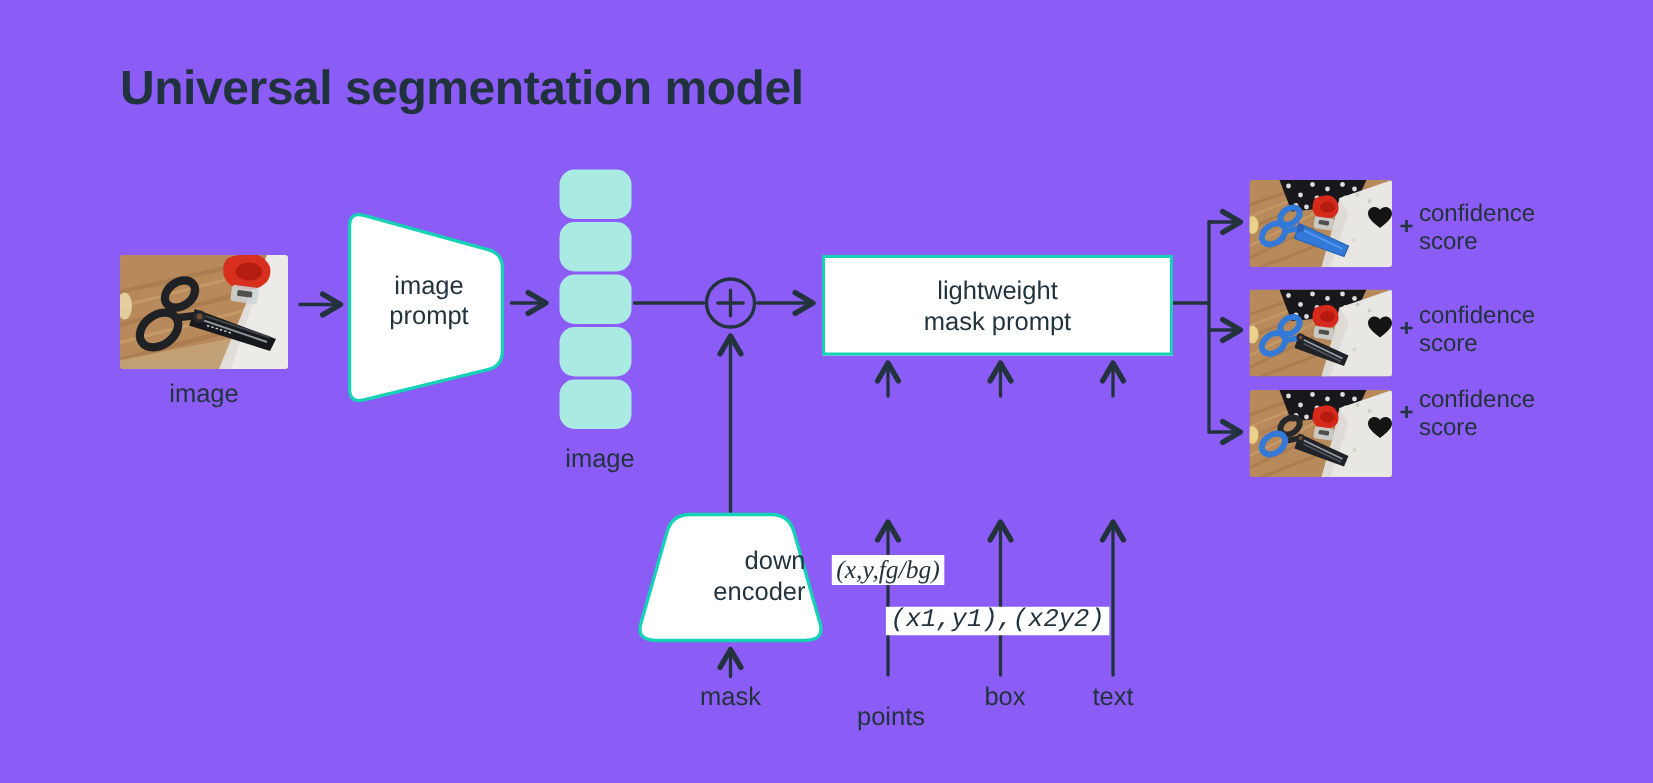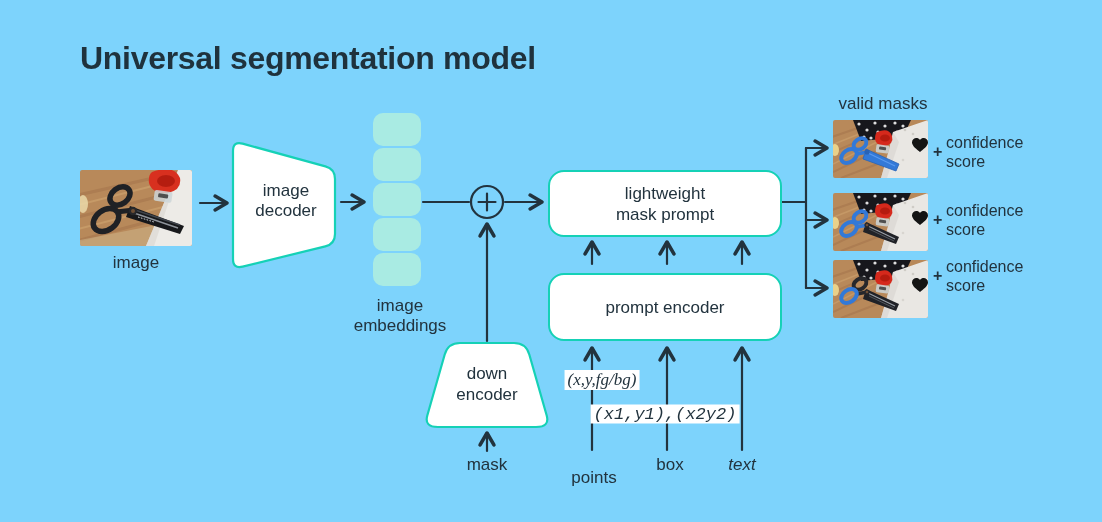--- a/index.html
+++ b/index.html
@@ -3,26 +3,26 @@
 <meta charset="utf-8">
 <style>
   :root{
     --accent:#15d1b6;
     --ink:#22333e;
     --embfill:#a9ebe3;
     --maskblue:#3279d8;
   }
   html,body{margin:0;padding:0;background:#fff;}
   body{font-family:"Liberation Sans",sans-serif;color:var(--ink);}
-  .stage{position:relative;width:1102px;height:522px;background:#7dd3fc;overflow:hidden;}
+  .stage{position:relative;width:1102px;height:522px;background:#8b5cf6;overflow:hidden;}
   .title{position:absolute;left:80px;top:40px;font-size:32px;font-weight:600;letter-spacing:-.3px;color:#1f323d;margin:0;}
   svg.wires{position:absolute;left:0;top:0;width:1102px;height:522px;}
   .wire{stroke:var(--ink);stroke-width:2.2;fill:none;stroke-linecap:round;stroke-linejoin:round;}
   .tealshape{stroke:var(--accent);stroke-width:2.2;fill:#fff;stroke-linejoin:round;}
-  .node{position:absolute;border:2.2px solid var(--accent);border-radius:16px;background:#fff;
+  .node{position:absolute;border:2.2px solid var(--accent);border-radius:0;background:#fff;
         display:flex;align-items:center;justify-content:center;text-align:center;
         font-size:17px;line-height:21px;color:var(--ink);}
   .lbl{position:absolute;font-size:17px;line-height:20px;text-align:center;color:var(--ink);}
   .annot{position:absolute;font-family:"Liberation Serif",serif;font-style:italic;font-size:17px;
          background:#fff;padding:0 3px;text-align:center;transform:translate(-50%,-50%);color:var(--ink);}
   .embstack{position:absolute;left:373px;top:113px;width:48px;}
   .emb-block{width:48px;height:33px;border-radius:10px;background:var(--embfill);margin-bottom:2px;}
   .photo{position:absolute;}
   .photo svg{display:block;border-radius:2px;}
   .conf{position:absolute;font-size:16px;line-height:19px;color:var(--ink);width:92px;}
@@ -105,59 +105,54 @@
       <ellipse cx="26" cy="50" rx="14" ry="10" transform="rotate(-36 26 50)" fill="none" stroke="#1f2125" stroke-width="5.5"></ellipse>
       <ellipse cx="40" cy="26" rx="11" ry="8" transform="rotate(-36 40 26)" fill="none" stroke="#1f2125" stroke-width="5.5"></ellipse>
       <circle cx="53" cy="41" r="4.2" fill="#26272b"></circle>
         <circle cx="53" cy="41" r="2" fill="#6e4e34"></circle>
     </svg>
   </div>
   <div class="lbl" style="left:80px;top:253px;width:112px;">image</div>
 
   <div class="lbl" style="left:236px;top:181px;width:100px;">
     <div>image</div>
-    <div>decoder</div>
+    <div>prompt</div>
   </div>
 
   <div class="embstack">
     <div class="emb-block"></div>
     <div class="emb-block"></div>
     <div class="emb-block"></div>
     <div class="emb-block"></div>
     <div class="emb-block"></div>
   </div>
   <div class="lbl" style="left:327px;top:296px;width:146px;">
     <div>image</div>
-    <div>embeddings</div>
   </div>
 
   <div class="node" style="left:548px;top:170px;width:230px;height:63px;">
     <div>
       <div>lightweight</div>
       <div>mask prompt</div>
     </div>
   </div>
-  <div class="node" style="left:548px;top:273px;width:230px;height:64px;">
-    <div>prompt encoder</div>
-  </div>
-
-  <div class="lbl" style="left:437px;top:363px;width:100px;line-height:21px;">
+
+  <div class="lbl" style="left:437px;top:363px;width:100px;line-height:21px;text-align:right;">
     <div>down</div>
     <div>encoder</div>
   </div>
 
   <div class="lbl" style="left:447px;top:455px;width:80px;">mask</div>
   <div class="lbl" style="left:554px;top:468px;width:80px;">points</div>
   <div class="lbl" style="left:630px;top:455px;width:80px;text-align:center;">box</div>
-  <div class="lbl" style="left:702px;top:455px;width:80px;font-style:italic;">text</div>
-
-  <div class="annot" style="left:592px;top:380px;margin-left:10px;">(x,y,fg/bg)</div>
+  <div class="lbl" style="left:702px;top:455px;width:80px;">text</div>
+
+  <div class="annot" style="left:592px;top:380px;">(x,y,fg/bg)</div>
   <div class="annot" style="left:665px;top:414px;font-family:Liberation Mono, monospace;">(x1,y1),(x2y2)</div>
 
-  <div class="lbl" style="left:823px;top:94px;width:120px;">valid masks</div>
 
   <svg width="0" height="0" style="position:absolute;">
     <defs>
       <clipPath id="fabClip">
           <path d="M20,0 L78,0 L70,17 L28,21 Z"></path>
         </clipPath>
       <g id="maskScene">
         <rect width="95" height="58" fill="#b8895a"></rect>
         <g stroke="#a1724a" stroke-width="2" opacity="0.5">
           <line x1="-4" y1="18" x2="42" y2="2"></line>

